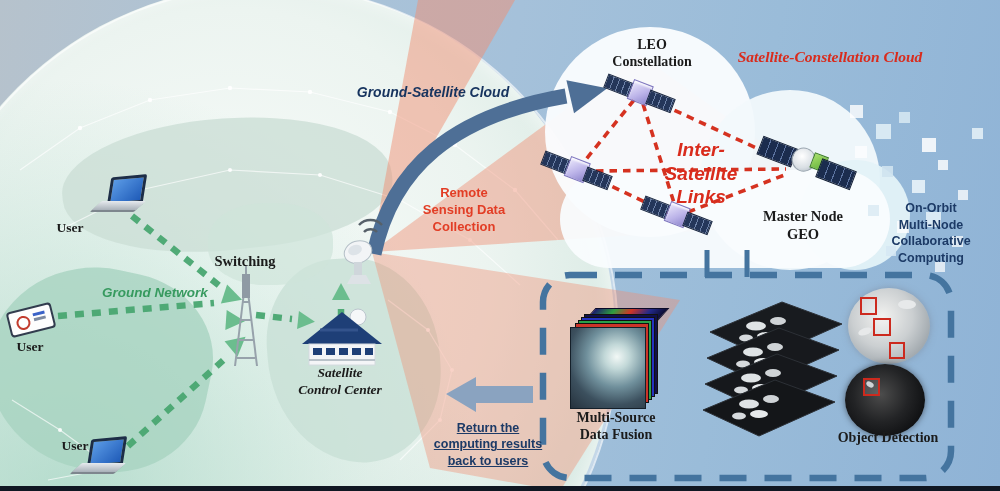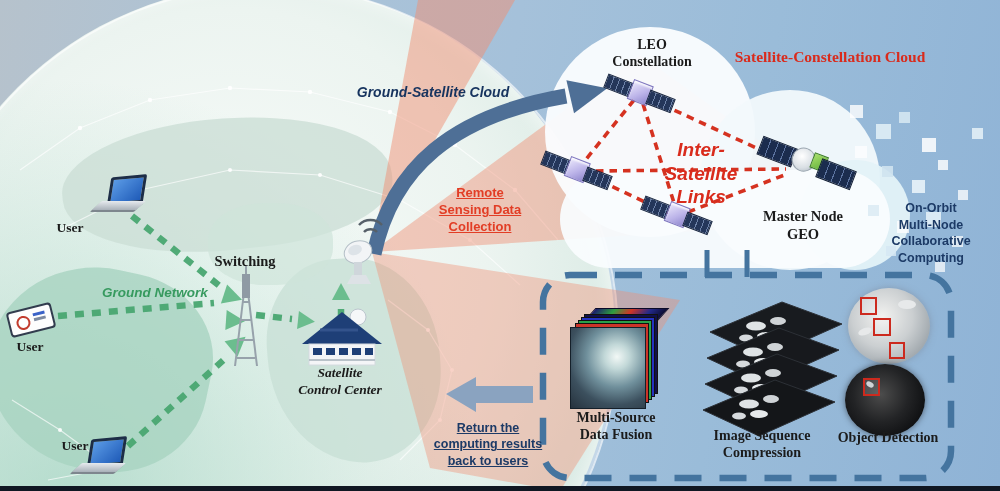--- a/index.html
+++ b/index.html
@@ -21,21 +21,21 @@
   .land2{left:-12px;top:268px;width:222px;height:202px;background:#a7d3c0;border-radius:55% 45% 50% 55%;transform:rotate(12deg);}
   .land3{left:268px;top:258px;width:172px;height:205px;background:#c8e0d6;border-radius:45% 55% 50% 60%;transform:rotate(-4deg);}
   .land4{left:208px;top:203px;width:125px;height:82px;background:#cfe4da;border-radius:45%;opacity:.7;}
   
   #vector{position:absolute;left:0;top:0;width:1000px;height:491px;}
   
   .lbl{position:absolute;white-space:pre-line;text-align:center;line-height:1.24;}
   .serif{font-family:"Liberation Serif",serif;font-weight:bold;color:#1b1b1b;}
   .sans{font-family:"Liberation Sans",sans-serif;font-weight:bold;}
   .it{font-style:italic;}
-  .red{color:#d92b1c;}
+  .red{color:#d92b1c;font-style:italic;}
   .navy{color:#1c3a66;}
   .green-t{color:#379a5f;}
   
   .sat{position:absolute;width:72px;height:22px;transform:rotate(21deg);}
   .sat .pl,.sat .pr{position:absolute;top:5px;width:25px;height:13px;border:1px solid #16243f;
     background:repeating-linear-gradient(90deg,#24365a 0 5px,#6d82a8 5px 6px);}
   .sat .pl{left:0}.sat .pr{right:0}
   .sat .bdy{position:absolute;left:26px;top:1px;width:19px;height:19px;border:1px solid #7f77bf;
     background:linear-gradient(135deg,#eae7fb 0%,#bcb4e9 55%,#8d85cc 100%);box-shadow:inset 0 2px 2px rgba(255,255,255,.8);}
   .geo{position:absolute;left:757px;top:146px;width:100px;height:32px;transform:rotate(21deg);}
@@ -310,39 +310,37 @@
   <div class="lbl serif" style="left:42px;top:220px;width:56px;font-size:13.5px;">User</div>
   <div class="lbl serif" style="left:2px;top:339px;width:56px;font-size:13.5px;">User</div>
   <div class="lbl serif" style="left:47px;top:438px;width:56px;font-size:13.5px;">User</div>
 
   <div class="lbl sans it green-t" style="left:95px;top:285px;width:120px;font-size:13.5px;">Ground Network</div>
   <div class="lbl serif" style="left:195px;top:253px;width:100px;font-size:14.5px;">Switching</div>
   <div class="lbl serif" style="left:278px;top:365px;width:124px;font-size:13.5px;font-style:italic;">Satellite
 Control Center</div>
 
   <div class="lbl sans it" style="left:348px;top:84px;width:170px;font-size:14px;color:#16335e;">Ground-Satellite Cloud</div>
-  <div class="lbl sans" style="left:424px;top:185px;width:112px;font-size:13px;color:#e23d25;line-height:1.3;text-decoration:underline;">Remote
+  <div class="lbl sans" style="left:408px;top:185px;width:112px;font-size:13px;color:#e23d25;line-height:1.3;">Remote
 Sensing Data
 Collection</div>
   <div class="lbl sans it red" style="left:648px;top:138px;width:106px;font-size:19px;">Inter-Satellite
 Links</div>
   <div class="lbl sans navy" style="left:430px;top:420px;width:116px;font-size:12.5px;line-height:1.3;text-decoration:underline;">Return the
 computing results
 back to users</div>
 
   <div class="lbl serif" style="left:600px;top:36px;width:104px;font-size:14px;">LEO
 Constellation</div>
   <div class="lbl serif red" style="left:700px;top:47px;width:260px;font-size:15.5px;">Satellite-Constellation Cloud</div>
   <div class="lbl serif" style="left:748px;top:208px;width:110px;font-size:14.5px;">Master Node
 GEO</div>
   <div class="lbl sans navy" style="left:876px;top:200px;width:110px;font-size:12.5px;line-height:1.32;">On-Orbit
 Multi-Node
 Collaborative
 Computing</div>
 
   <div class="lbl serif" style="left:558px;top:409px;width:116px;font-size:14px;">Multi-Source
 Data Fusion</div>
-  <div class="lbl serif" style="left:700px;top:427px;width:124px;font-size:14px;">Image Sequence
-Compression</div>
   <div class="lbl serif" style="left:826px;top:429px;width:124px;font-size:14px;">Object Detection</div>
 
   <div class="bottom-bar"></div>
 </div>
 
 </body></html>

